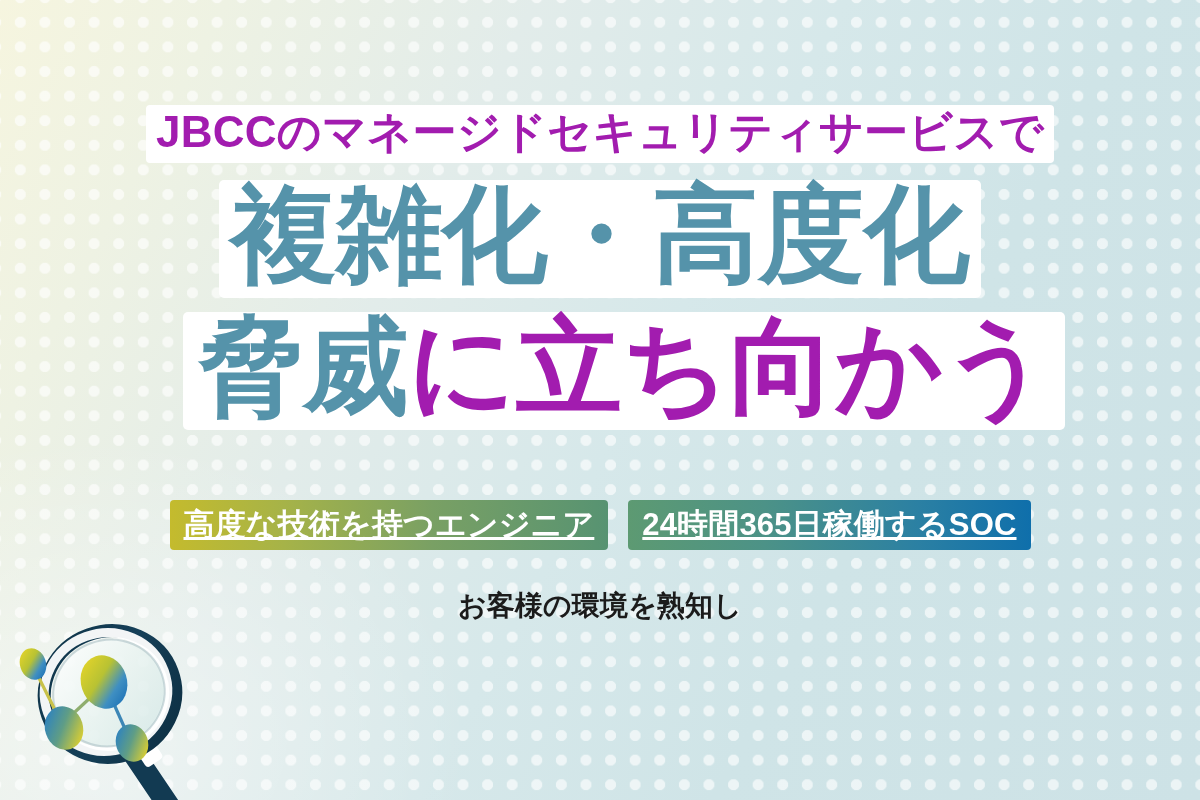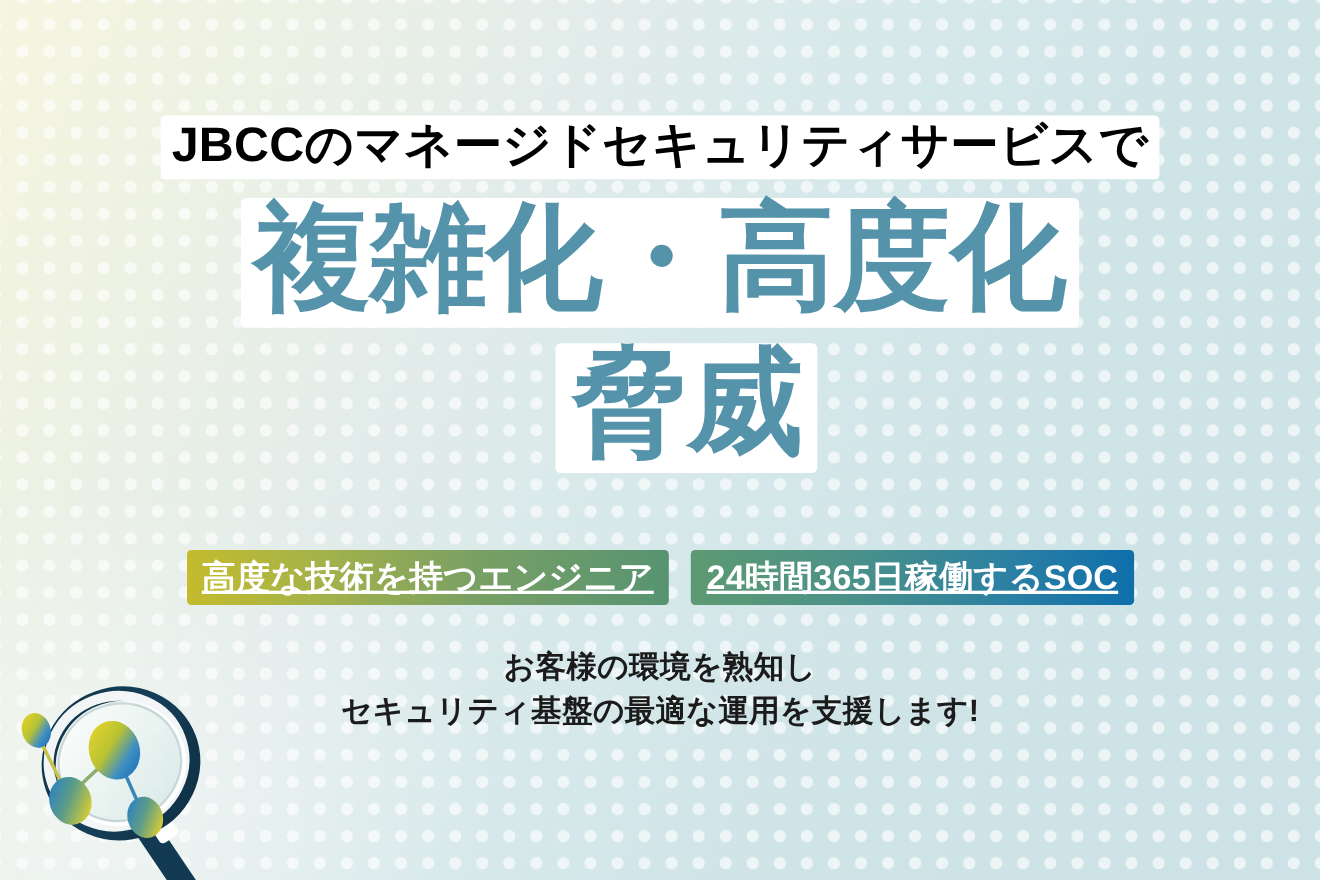--- a/index.html
+++ b/index.html
@@ -109,21 +109,21 @@
   #hl-line3 { top: 312px; padding-left: 24px; }
   #hl-line3 .hl-plate {
     height: 118px;
     padding: 0 14px;
     font-size: 106px;
     border-radius: 5px;
   }
   #hl-line3 .hl-text { position: relative; top: -5px; }
 
   .ink-teal { color: #5593AA; }
-  .ink-navy { color: #000000; }
+  .ink-navy { color: #a21caf; }
 
   
   #badge-row {
     position: absolute;
     top: 500px;
     left: 0;
     width: 1200px;
     display: flex;
     justify-content: center;
     gap: 20px;
@@ -193,37 +193,37 @@
 
     <div class="hl-row center" id="hl-line2">
       <div class="hl-plate">
         <span class="hl-text ink-teal">複雑化・高度化</span>
       </div>
     </div>
 
     <div class="hl-row center" id="hl-line3">
       <div class="hl-plate">
         <span class="hl-text ink-teal">脅威</span>
+          <span class="hl-text ink-navy">に立ち向かう</span>
       </div>
     </div>
 
   </div>
 
   <div id="badge-row">
     <div class="badge" id="badge-engineer">
       <span>高度な技術を持つエンジニア</span>
     </div>
     <div class="badge" id="badge-soc">
       <span>24時間365日稼働するSOC</span>
     </div>
   </div>
 
   <div id="subcopy">
     <span class="sub-line">お客様の環境を熟知し</span>
-    <span class="sub-line">セキュリティ基盤の最適な運用を支援します!</span>
   </div>
 
   <svg id="magnifier" viewBox="0 0 210 200">
     <defs>
       <linearGradient id="nodeGrad" x1="0.15" y1="0" x2="0.85" y2="1">
         <stop offset="0%" stop-color="#e6d529"></stop>
         <stop offset="42%" stop-color="#b8c233"></stop>
         <stop offset="72%" stop-color="#3f8fc2"></stop>
         <stop offset="100%" stop-color="#1a6fb5"></stop>
       </linearGradient>

